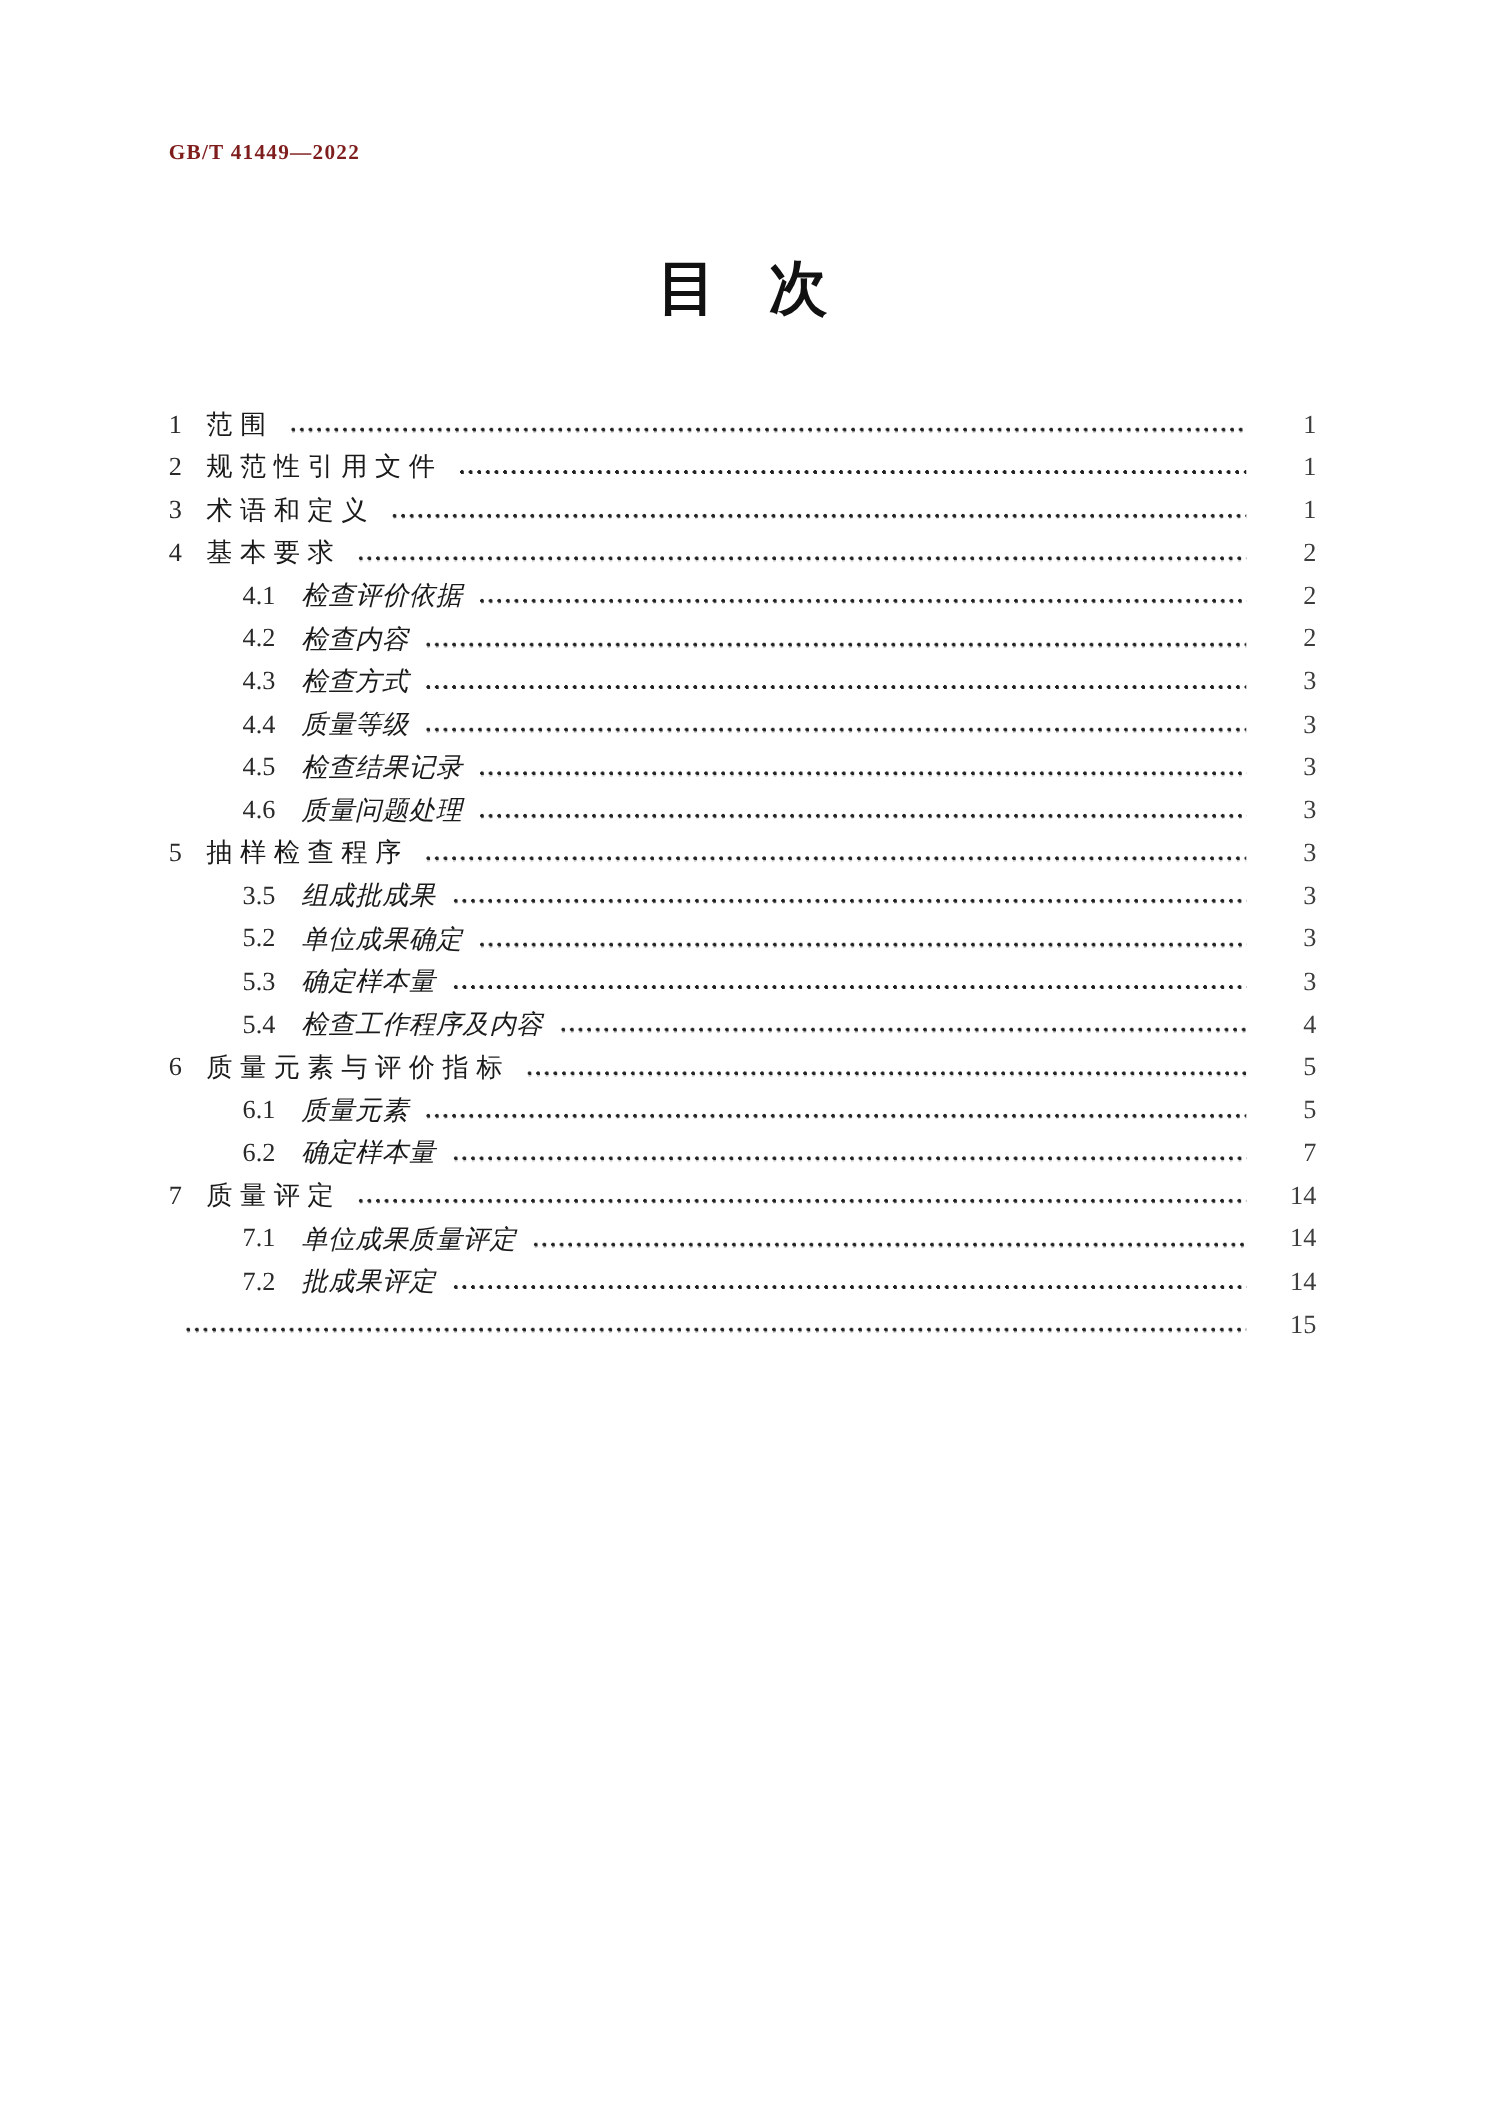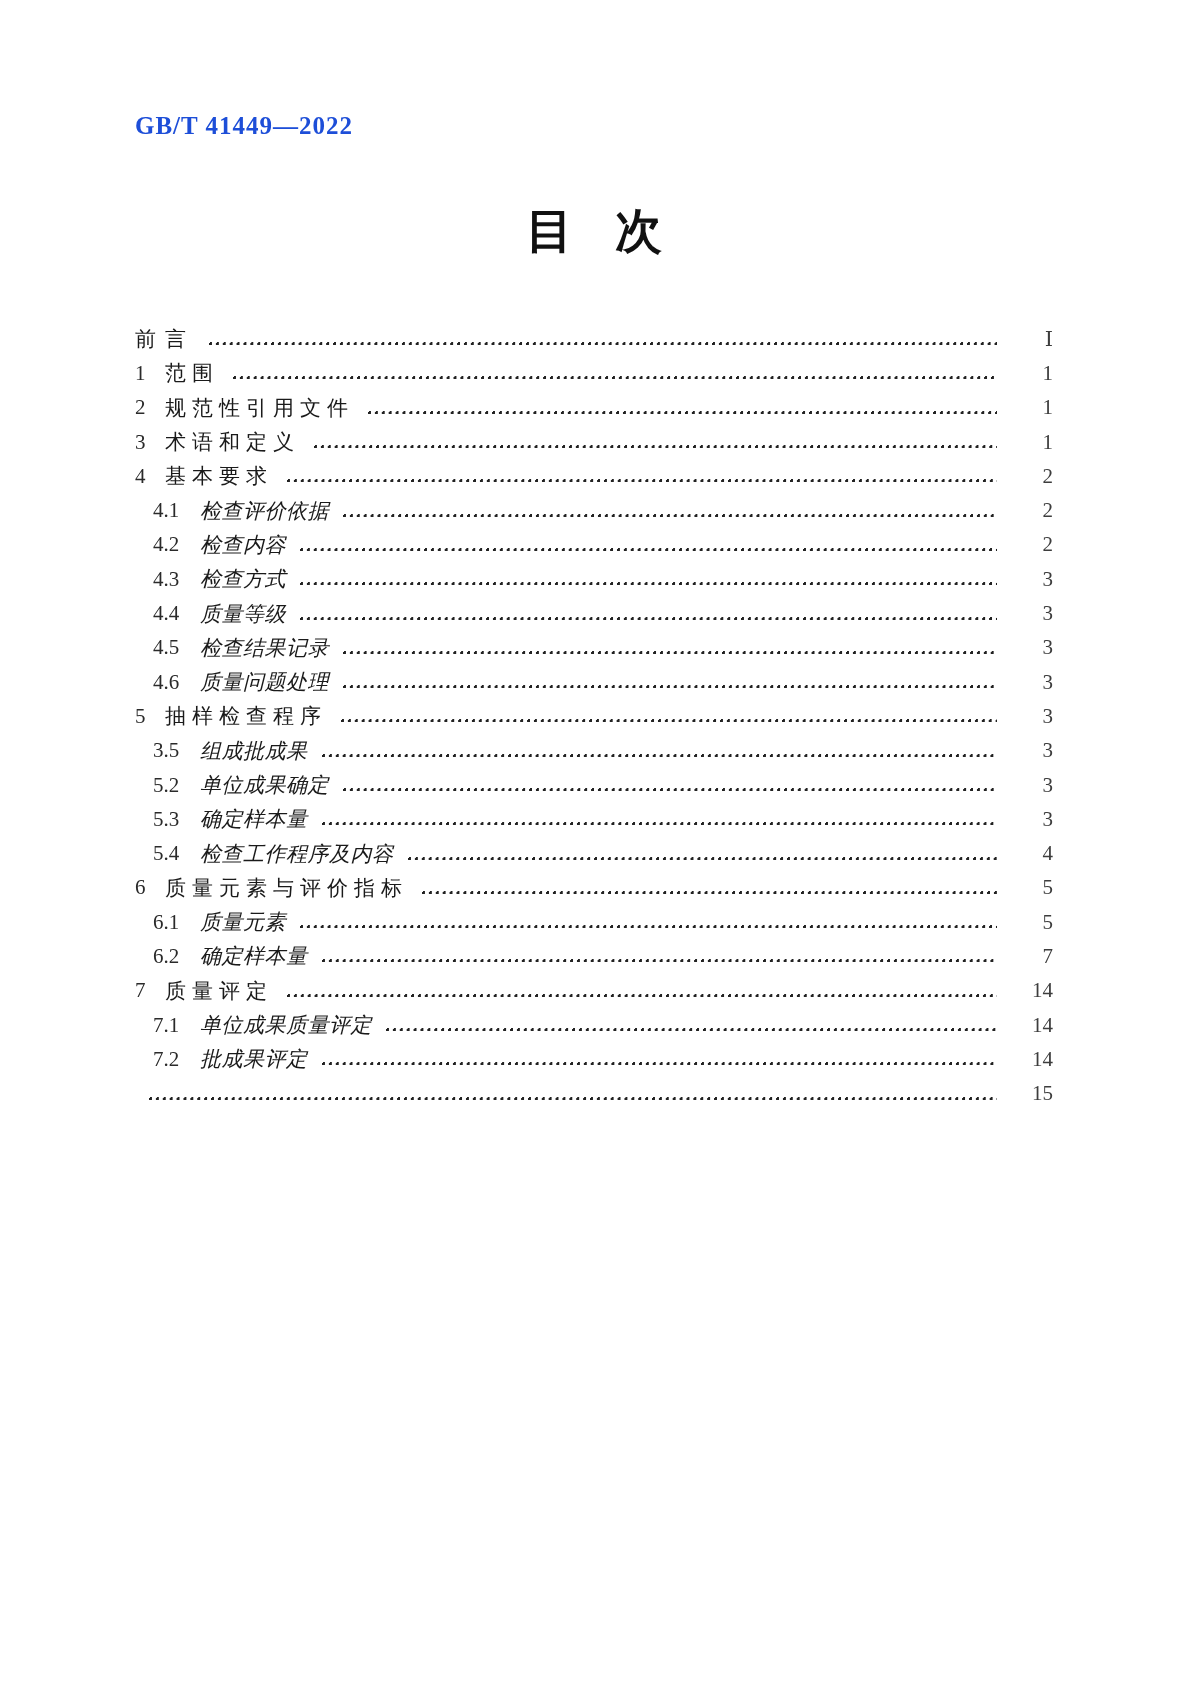--- a/index.html
+++ b/index.html
@@ -13,24 +13,24 @@
     height: 1684px;
     background: #ffffff;
     font-family: "Liberation Serif", "DejaVu Serif", serif;
     color: #1a1a1a;
     overflow: hidden;
   }
   .standard-code {
     position: absolute;
     left: 135px;
     top: 112px;
-    font-size: 25px;
+    font-size: 17px;
     font-weight: bold;
     letter-spacing: 1px;
-    color: #1d4ed8;
+    color: #7f1d1d;
     white-space: nowrap;
   }
   .doc-title {
     position: absolute;
     left: 135px;
     top: 206px;
     width: 918px;
     display: flex;
     justify-content: center;
     gap: 42px;
@@ -53,21 +53,21 @@
     height: 34.3px;
     font-size: 21px;
     white-space: nowrap;
   }
   .row .num {
     display: inline-block;
     color: #2a2a2a;
   }
   .row.lvl1 .num { width: 30px; }
   .row.lvl2 { padding-left: 18px; }
-  .row.lvl2 .num { width: 47px; }
+  .row.lvl2 .num { width: 47px; margin-left: 41px; }
   .row .label {
     color: #1a1a1a;
   }
   .row.lvl0 .label { letter-spacing: 2.5px; }
   .row:first-child .label { letter-spacing: 9px; }
   .row.lvl1 .label { letter-spacing: 6px; }
   .row.lvl2 .label { letter-spacing: 0.5px; font-style: italic; }
   .dots {
     flex: 1 1 auto;
     height: 4px;
@@ -91,26 +91,20 @@
 <div class="page">
 
   <div class="standard-code">GB/T 41449—2022</div>
 
   <div class="doc-title">
     <span>目</span>
     <span>次</span>
   </div>
 
   <div class="toc">
-      <div class="row lvl0">
-
-      <span class="label">前言</span>
-      <span class="dots"></span>
-      <span class="pagenum">Ⅰ</span>
-    </div>
       <div class="row lvl1">
       <span class="num">1</span>
       <span class="label">范围</span>
       <span class="dots"></span>
       <span class="pagenum">1</span>
     </div>
       <div class="row lvl1">
       <span class="num">2</span>
       <span class="label">规范性引用文件</span>
       <span class="dots"></span>

